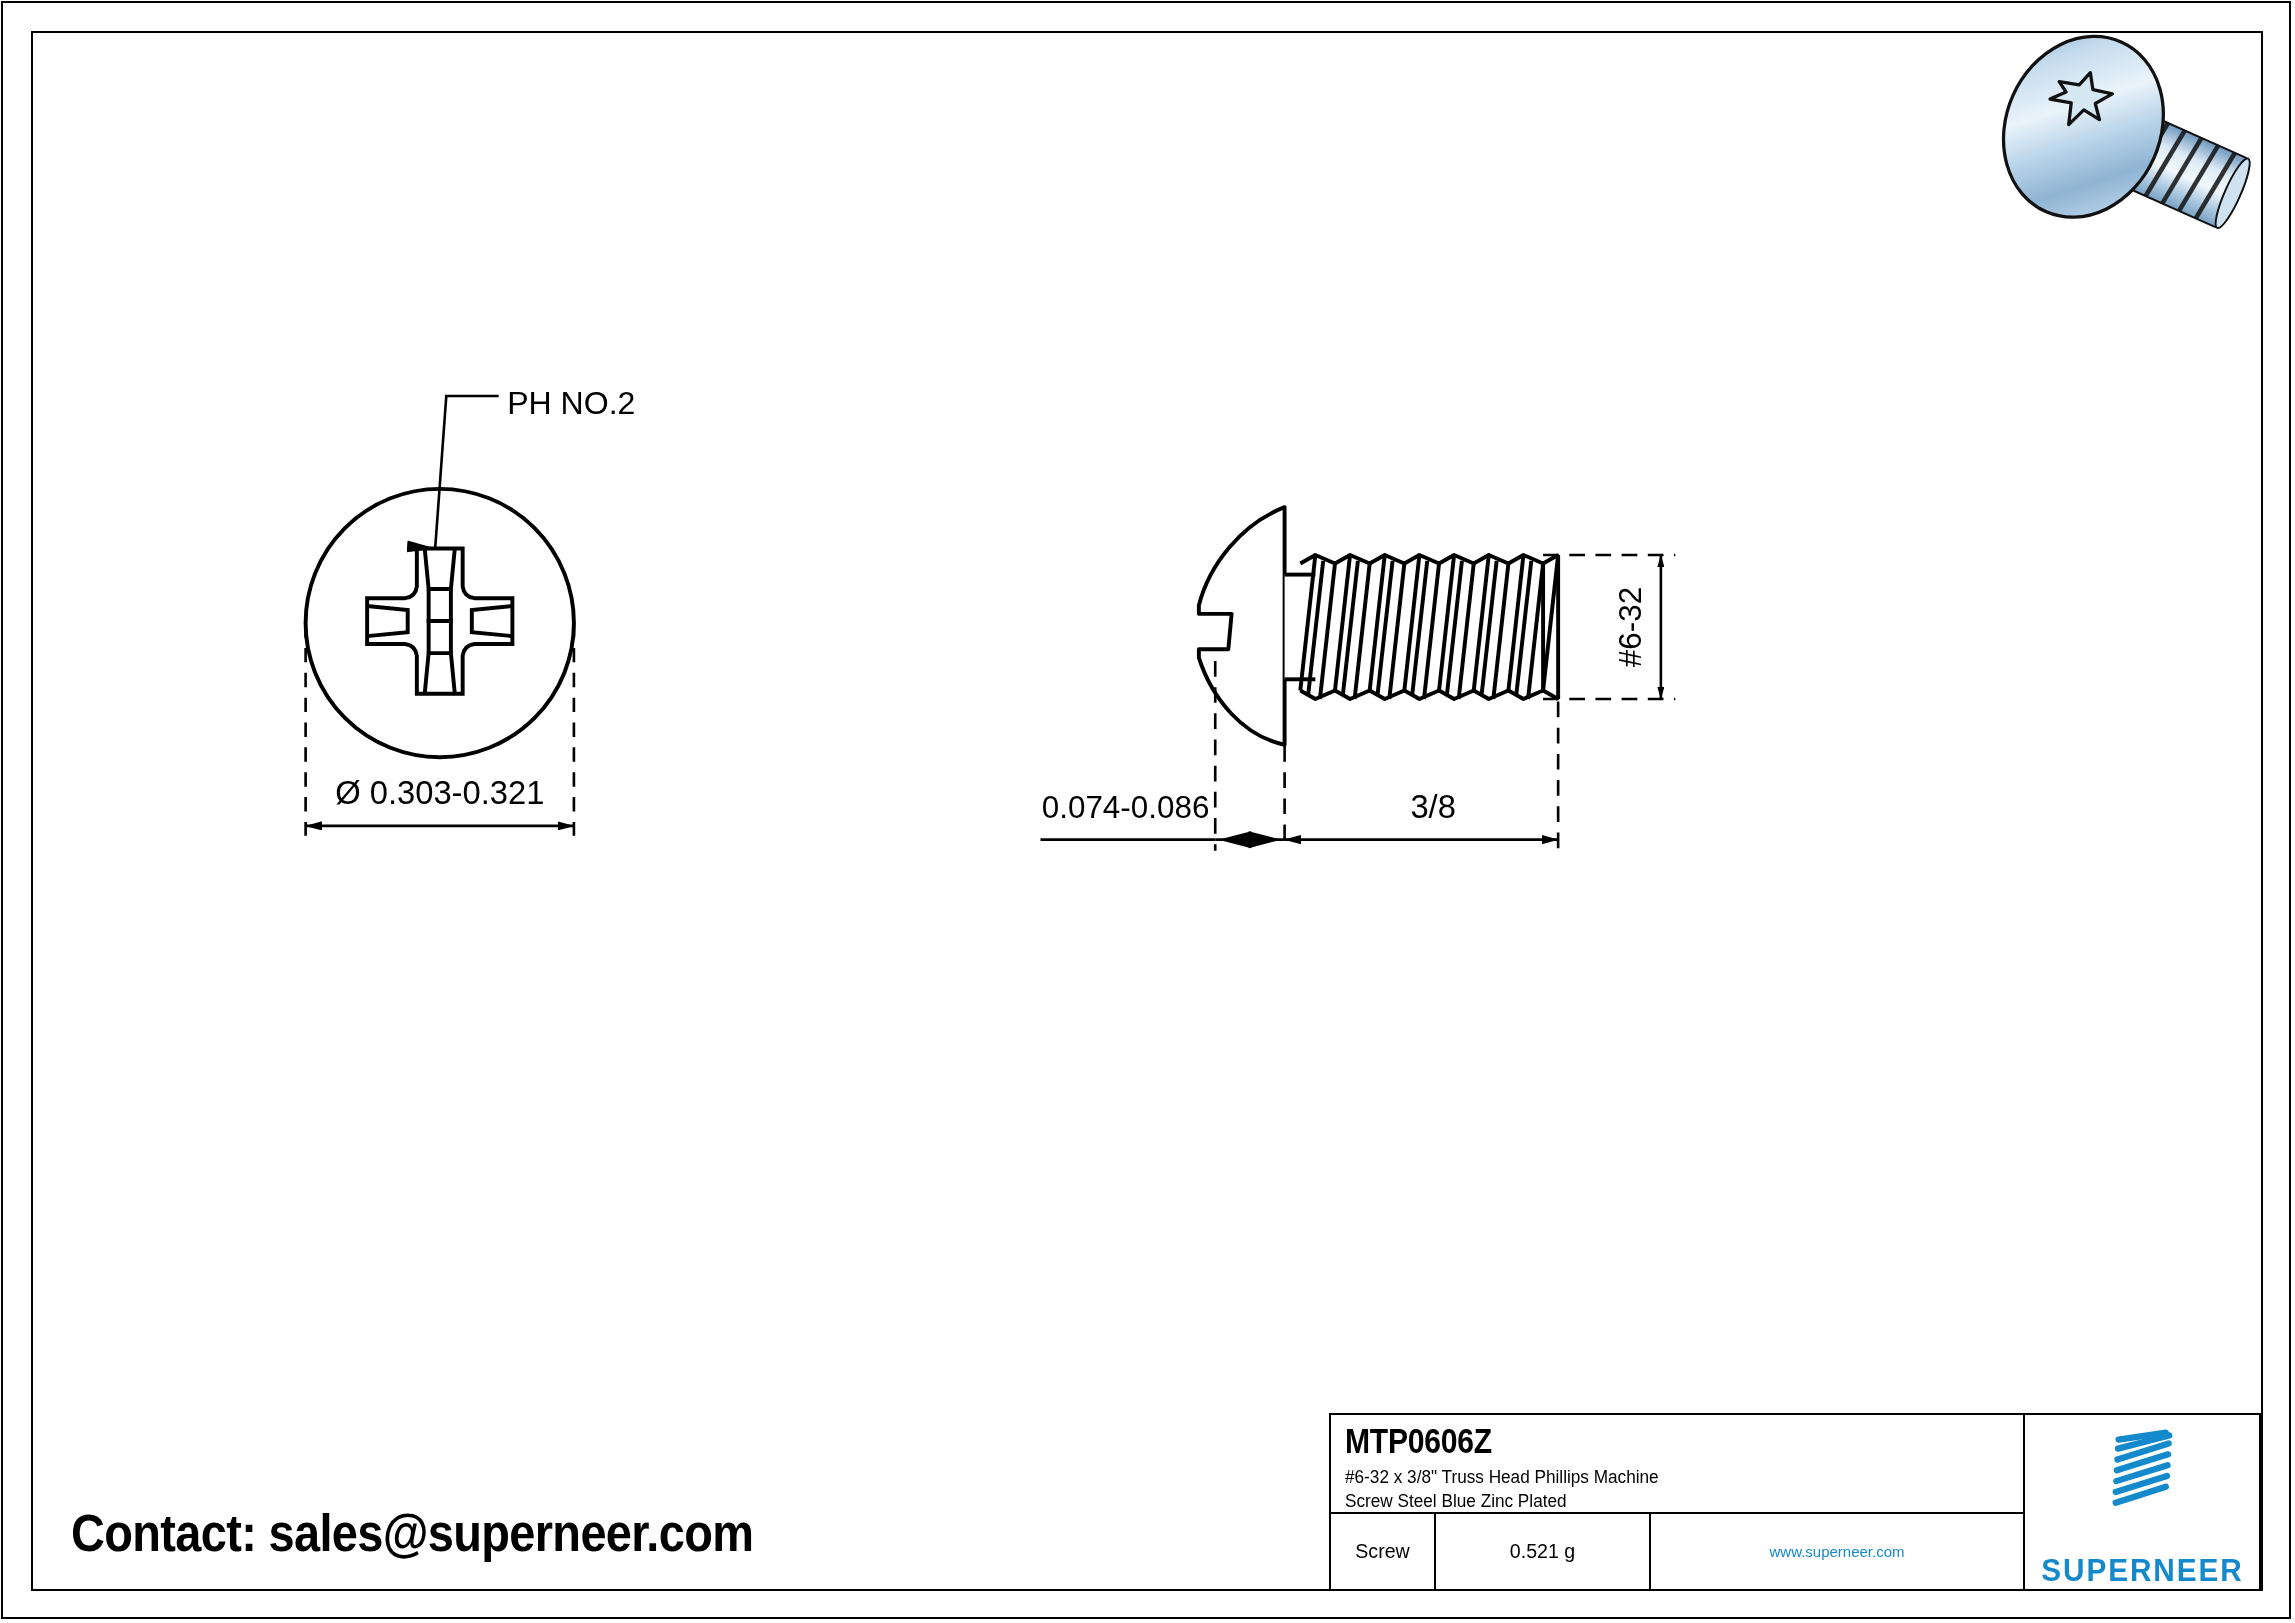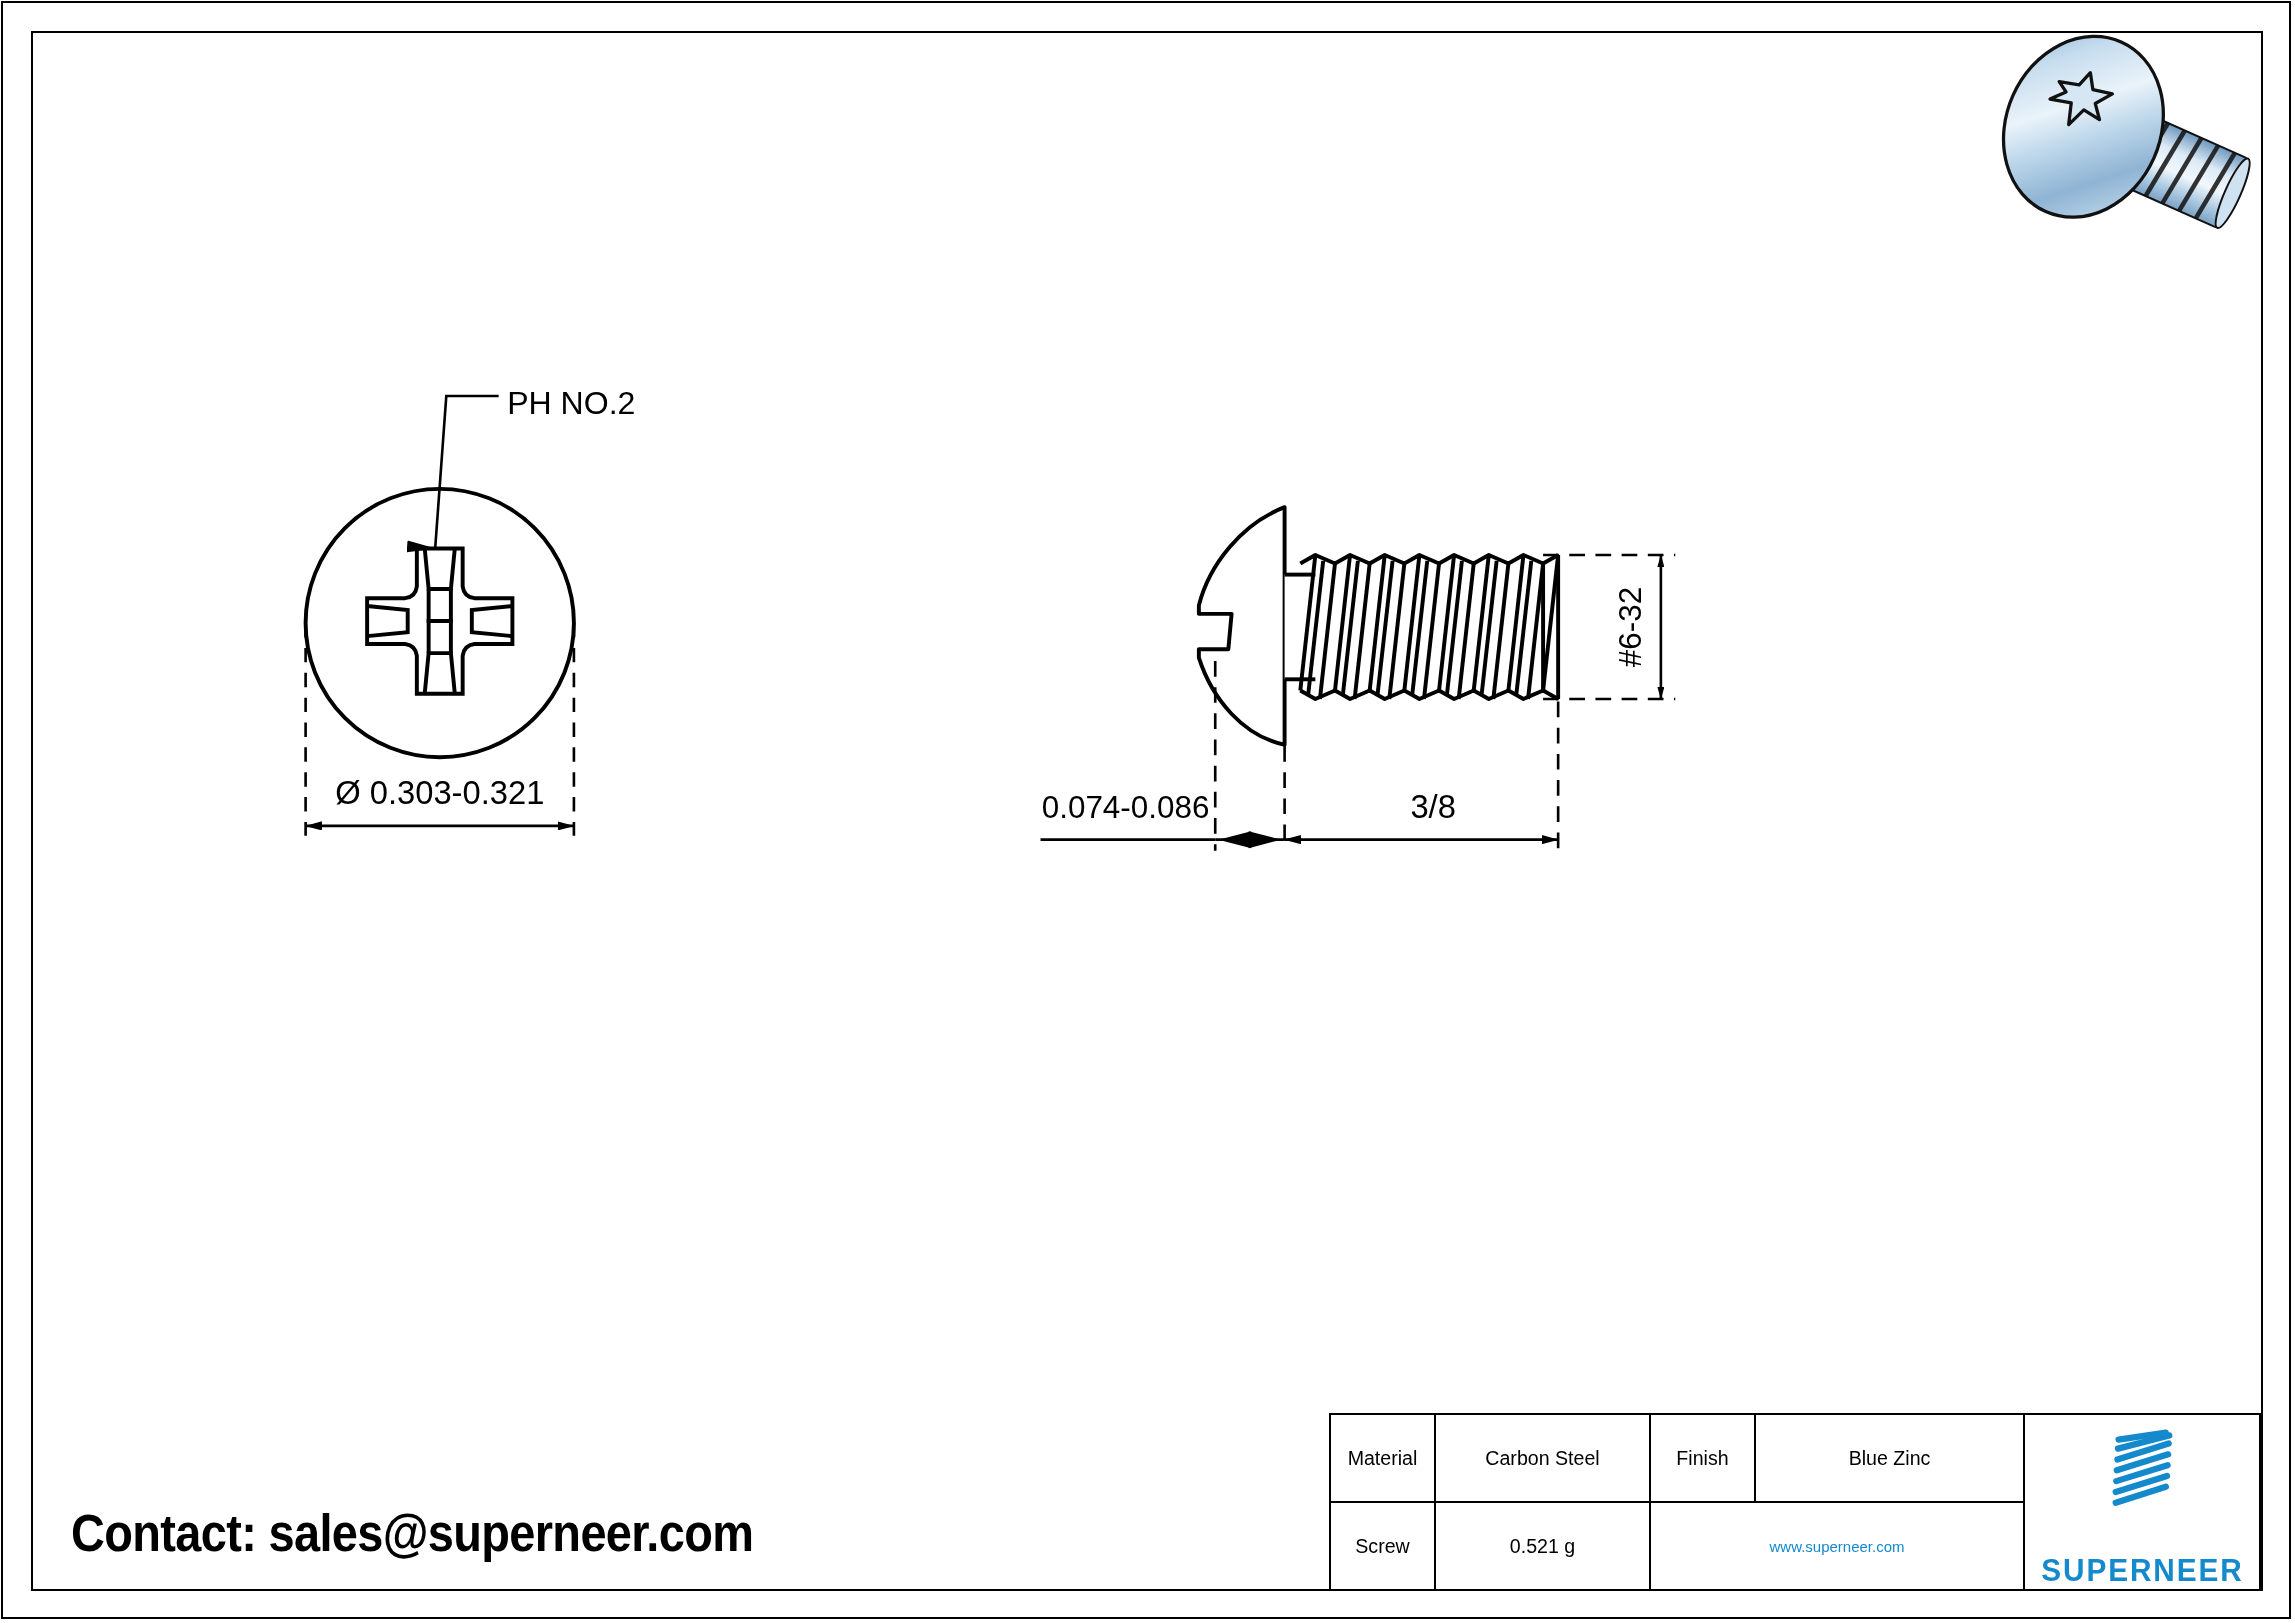--- a/index.html
+++ b/index.html
@@ -331,27 +331,26 @@
     </g>
   </g>
 </svg>
 
 <div id="contact-line">Contact: sales@superneer.com</div>
 
 <div id="title-block">
 
   <div id="tb-left">
 
-
-    <div class="tb-row" id="tb-row-material">
-      <div class="tb-cell c-label">Material</div>
-      <div class="tb-cell c-value1">Carbon Steel</div>
-      <div class="tb-cell c-label2">Finish</div>
-      <div class="tb-cell c-value2">Blue Zinc</div>
+    <div id="tb-info">
+      <div id="part-number">MTP0606Z</div>
+      <div class="part-desc" id="desc-1">#6-32 x 3/8" Truss Head Phillips Machine</div>
+      <div class="part-desc">Screw Steel Blue Zinc Plated</div>
     </div>
+
 
     <div class="tb-row">
       <div class="tb-cell c-label">Screw</div>
       <div class="tb-cell c-value1">0.521 g</div>
       <div class="tb-cell c-wide" id="website-cell">www.superneer.com</div>
     </div>
   </div>
 
   <div id="tb-logo">
     <svg id="logo-mark" viewBox="0 0 118 148">

